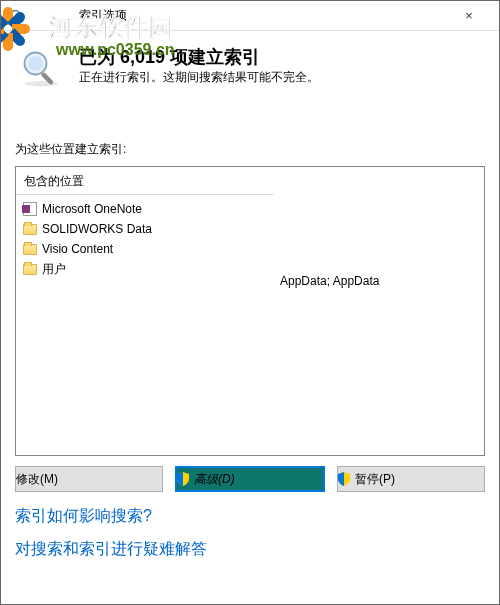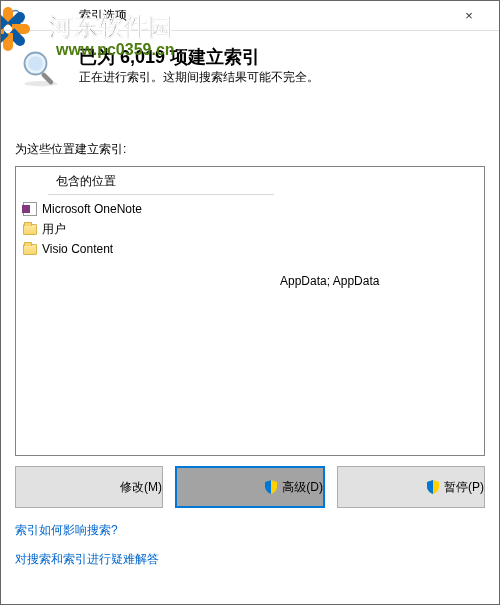--- a/index.html
+++ b/index.html
@@ -33,36 +33,36 @@
 .mag-icon { width:48px; height:48px; display:inline-flex; align-items:center; justify-content:center; }
 .mag-icon svg{width:44px;height:44px;}
 .status-text .line1 { font-size:18px; font-weight:bold; }
 .status-text .line2 { font-size:12px; }
 
 .section-label { font-size:12px; margin:28px 0 8px 0; }
 
 .list-box { border:1px solid #828282; height:290px; display:flex; background:#fff; }
 .col-left { flex:1; border-right:none; display:flex; flex-direction:column; }
 .col-right { width:210px; display:flex; flex-direction:column; }
-.col-head { padding:6px 8px 4px 8px; border-bottom:1px solid #d9d9d9; font-size:12px;margin-left:32px; }
+.col-head { padding:6px 8px 4px 8px; border-bottom:1px solid #d9d9d9; font-size:12px; }
 .col-body { flex:1; padding:4px 6px; overflow:auto; }
 .item { display:flex; align-items:center; height:20px; gap:4px; font-size:12px; }
 .item .ficon { width:16px; height:16px; display:inline-flex; align-items:center; justify-content:center; }
 .icon-folder { background:linear-gradient(#ffe9a2,#f7d66e); border:1px solid #d8b44a; border-radius:1px; width:14px; height:11px; position:relative; }
 .icon-folder:before{content:"";position:absolute;top:-3px;left:0;width:6px;height:3px;background:#f7d66e;border:1px solid #d8b44a;border-bottom:none;border-radius:1px 1px 0 0;}
 .icon-onenote { width:14px; height:14px; background:#fff; border:1px solid #999; position:relative; }
 .icon-onenote:before{content:"";position:absolute;left:-2px;top:2px;width:8px;height:8px;background:#80397B;}
 
 .btn-row { display:flex; gap:12px; margin:10px 0 4px 0; }
-.btn { flex:1; height:42px; border:1px solid #adadad; background:#e1e1e1; display:flex; align-items:center; justify-content:flex-end; gap:5px; font-size:12px; cursor:pointer; }
-.btn.primary { background:#a3a3a3; border:2px solid #0078d7; }
+.btn { flex:1; height:26px; border:1px solid #adadad; background:#e1e1e1; display:flex; align-items:center; justify-content:flex-start; gap:5px; font-size:12px; cursor:pointer; }
+.btn.primary { background:#0f766e; border:2px solid #0078d7;font-style:italic; }
 .shield { display:inline-block; width:12px; height:14px; }
 .shield svg{width:12px;height:14px;}
 
-.link { color:#0066cc; font-size:12px; margin-top:10px; display:inline-block; cursor:pointer; }
+.link { color:#0066cc; font-size:16px; margin-top:10px; display:inline-block; cursor:pointer; }
 .link+.link { margin-top:12px; display:block; }
 </style>
 </head>
 <body>
 
 <div class="watermark">
   <div class="logo">
       <div class="logo-ring">
         <span></span>
         <span></span>
@@ -116,27 +116,33 @@
           <div class="item">
             <span class="ficon">
               <div class="icon-onenote"></div>
             </span>
             <span>Microsoft OneNote</span>
           </div>
           <div class="item">
             <span class="ficon">
               <div class="icon-folder"></div>
             </span>
-            <span>用户</span>
+            <span>SOLIDWORKS Data</span>
           </div>
           <div class="item">
             <span class="ficon">
               <div class="icon-folder"></div>
             </span>
             <span>Visio Content</span>
+          </div>
+          <div class="item">
+            <span class="ficon">
+              <div class="icon-folder"></div>
+            </span>
+            <span>用户</span>
           </div>
         </div>
     </div>
     <div class="col-right">
       <div class="col-body" id="right-body">
           <div class="item"></div>
           <div class="item"></div>
           <div class="item"></div>
           <div class="item"></div>
           <div class="item"></div>

